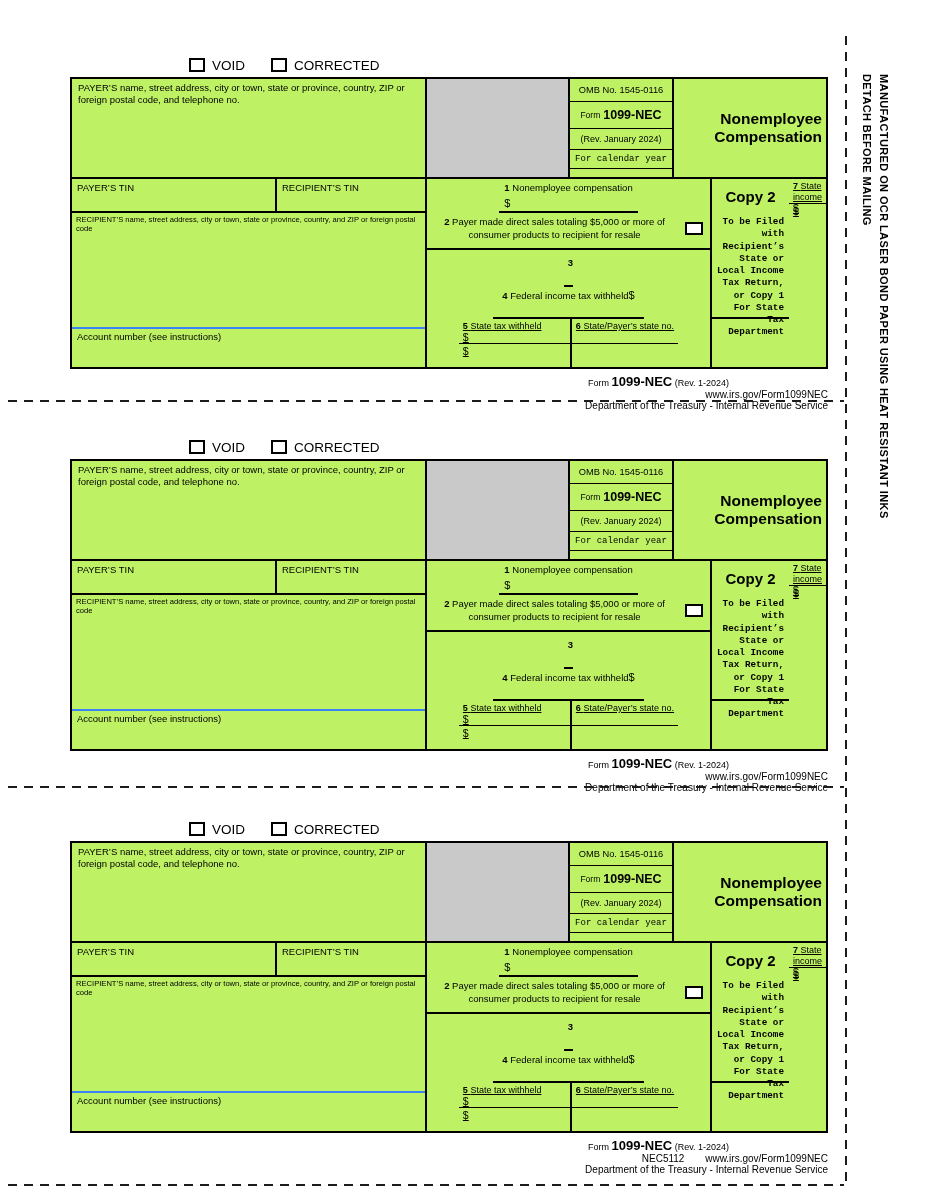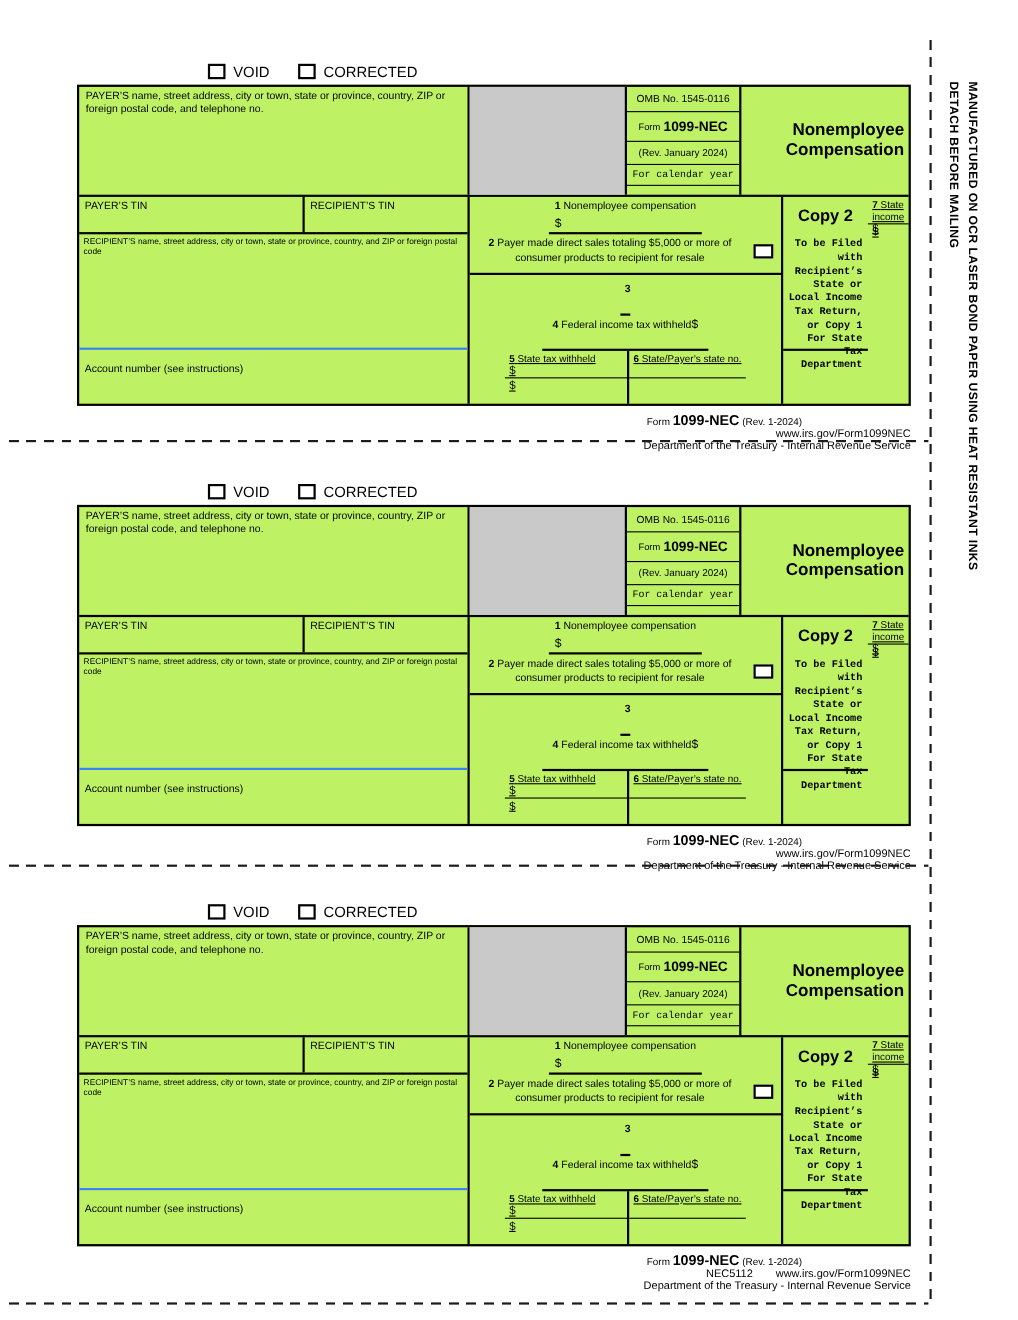--- a/index.html
+++ b/index.html
@@ -32,21 +32,21 @@
   .omb-cal { height: 19px; font-size: 9px; font-family: Liberation Mono, monospace; }
   .omb-spacer { flex: 1; }
   .title-col { flex: 1; display: flex; flex-direction: column; justify-content: center; text-align: right; padding-right: 4px; font-weight: bold; font-size: 15.5px; line-height: 1.15; }
 
   .rowBody { flex: 1; display: flex; }
   .left-col { width: 355px; border-right: 2px solid #000; display: flex; flex-direction: column; }
   .tins-row { height: 34px; border-bottom: 2px solid #000; display: flex; }
   .payer-tin { width: 205px; border-right: 2px solid #000; padding: 3px 5px; font-size: 9.5px; }
   .recipient-tin { flex: 1; padding: 3px 5px; font-size: 9.5px; }
   .recip-cell { flex: 1; border-bottom: 2px solid #3b82f6; padding: 2px 4px; font-size: 7.6px; line-height: 1.2; }
-  .account-cell { height: 49px; padding: 12px 5px; font-size: 9.5px; }
+  .account-cell { height: 38px; padding: 2px 5px; font-size: 9.5px; }
 
   .mid-col { width: 285px; border-right: 2px solid #000; display: flex; flex-direction: column; align-items: center; }
   .box-lbl { font-size: 9.5px; line-height: 1.2; }
   .box-num { font-weight: bold; }
   .dollar { font-size: 11px; line-height: 1; }
   .dollar.sm { font-size: 10.5px; }
   .box1 { height: 34px; border-bottom: 2px solid #000; padding: 3px 5px 2px; display: flex; flex-direction: column; justify-content: space-between; }
   .box2 { height: 37px; border-bottom: 2px solid #000; position: relative; padding: 3px 32px 2px 4px; }
   .box2-text { font-size: 9.5px; line-height: 1.35; text-align: center; }
   .cb2 { position: absolute; right: 7px; top: 9px; width: 18px; height: 13px; border: 2px solid #000; background: #fff; }

